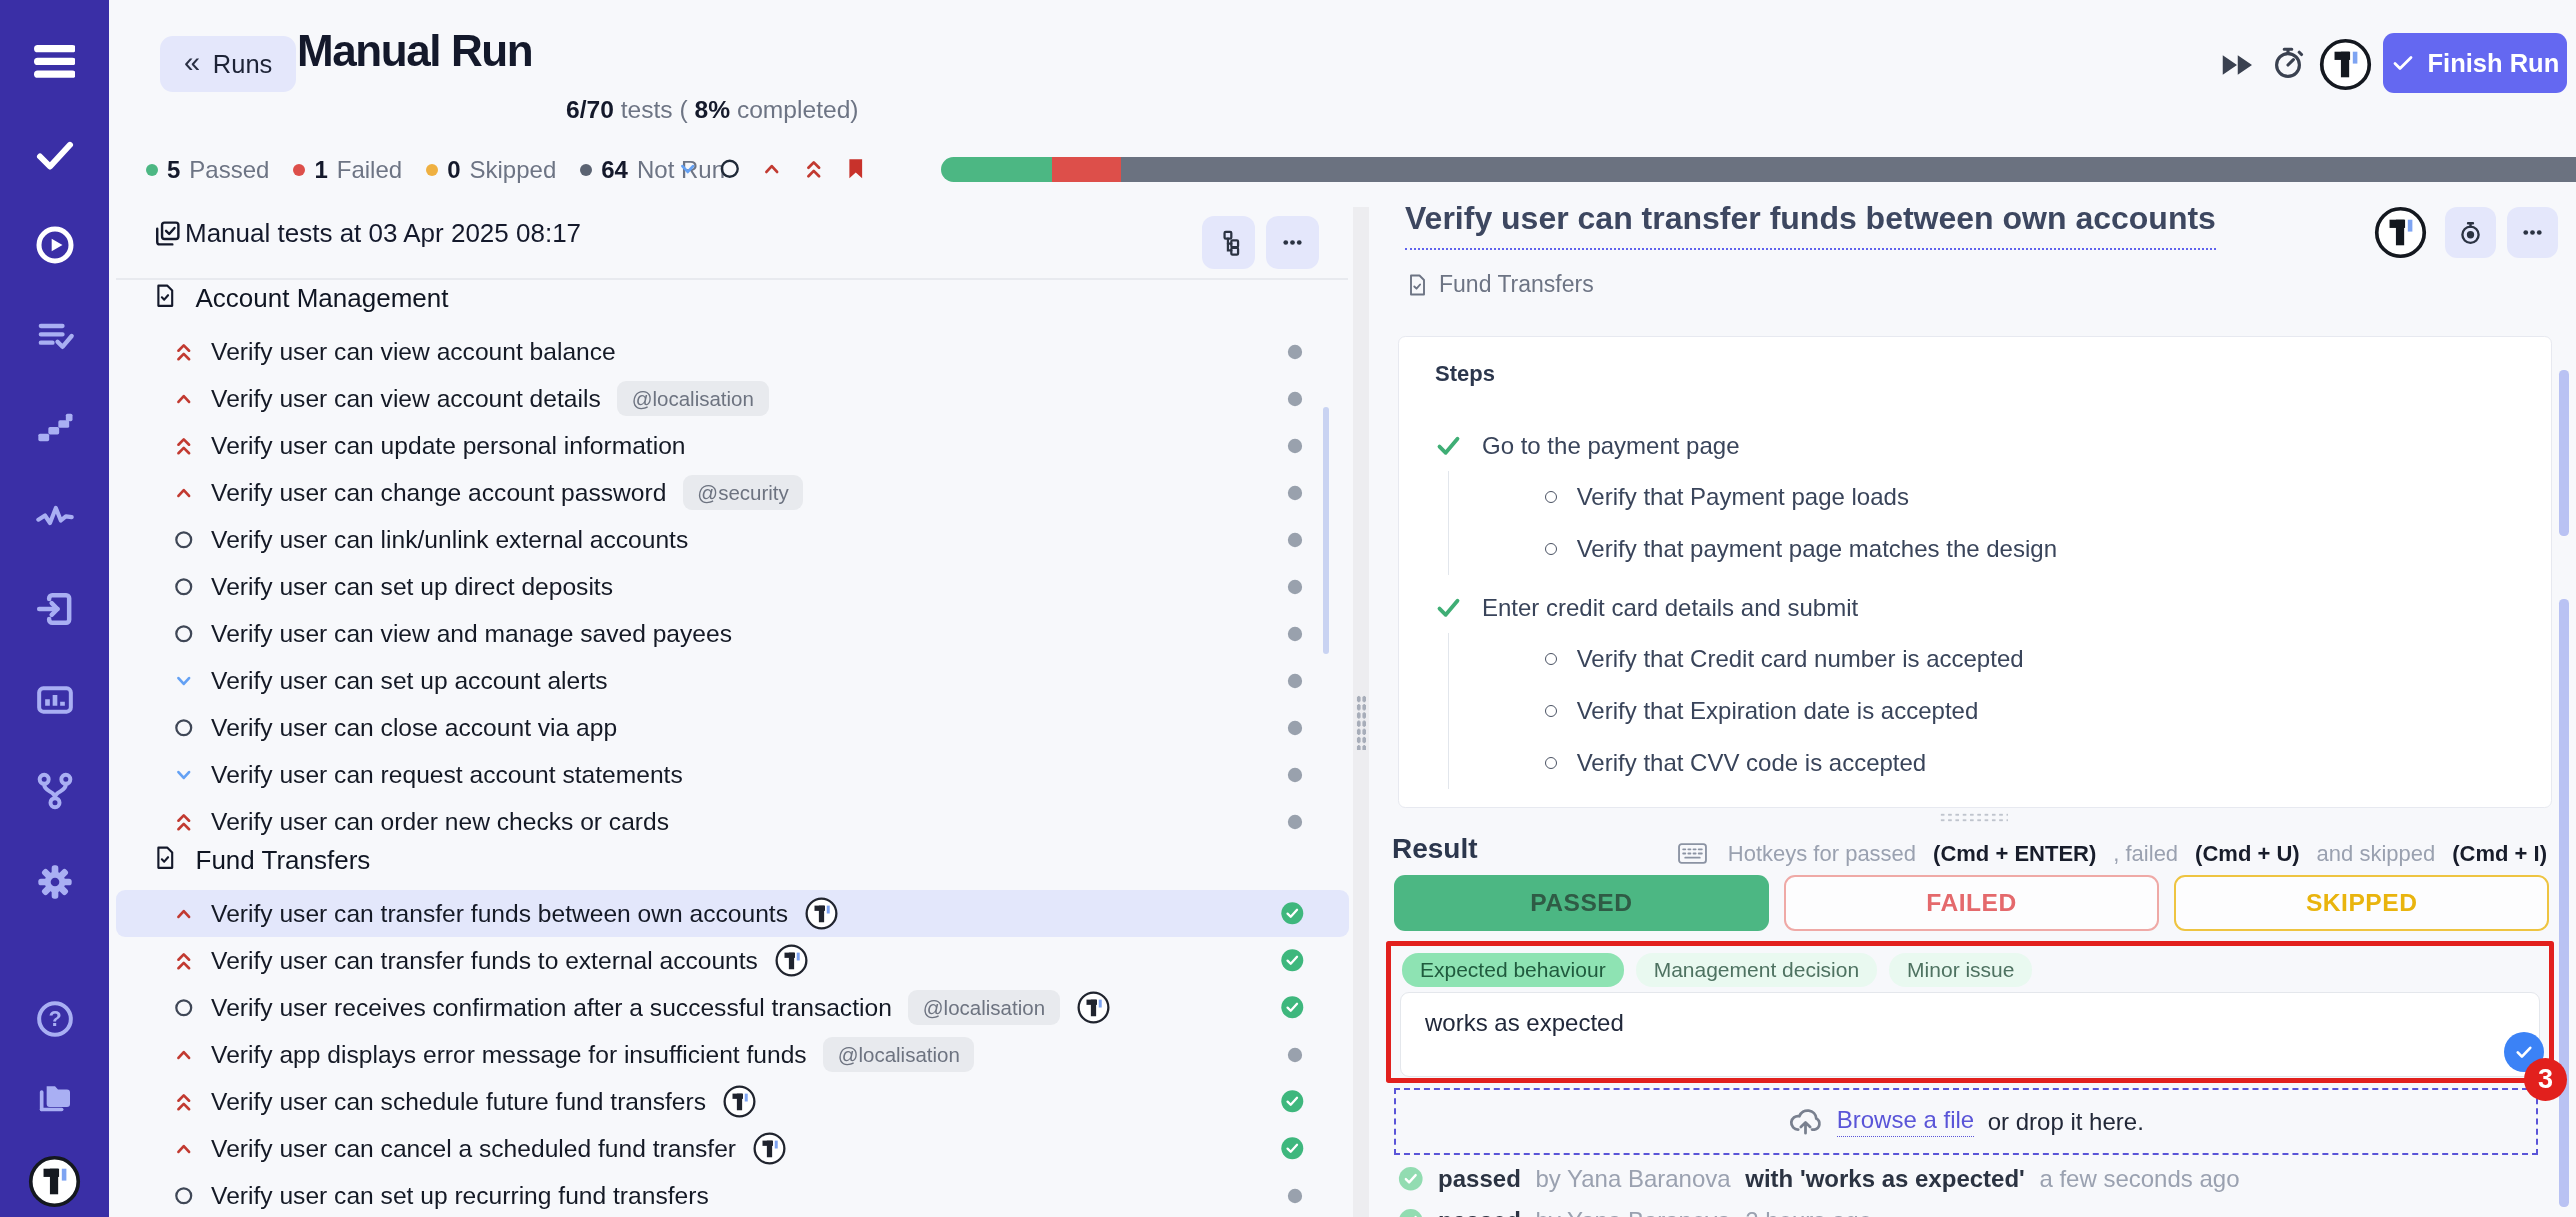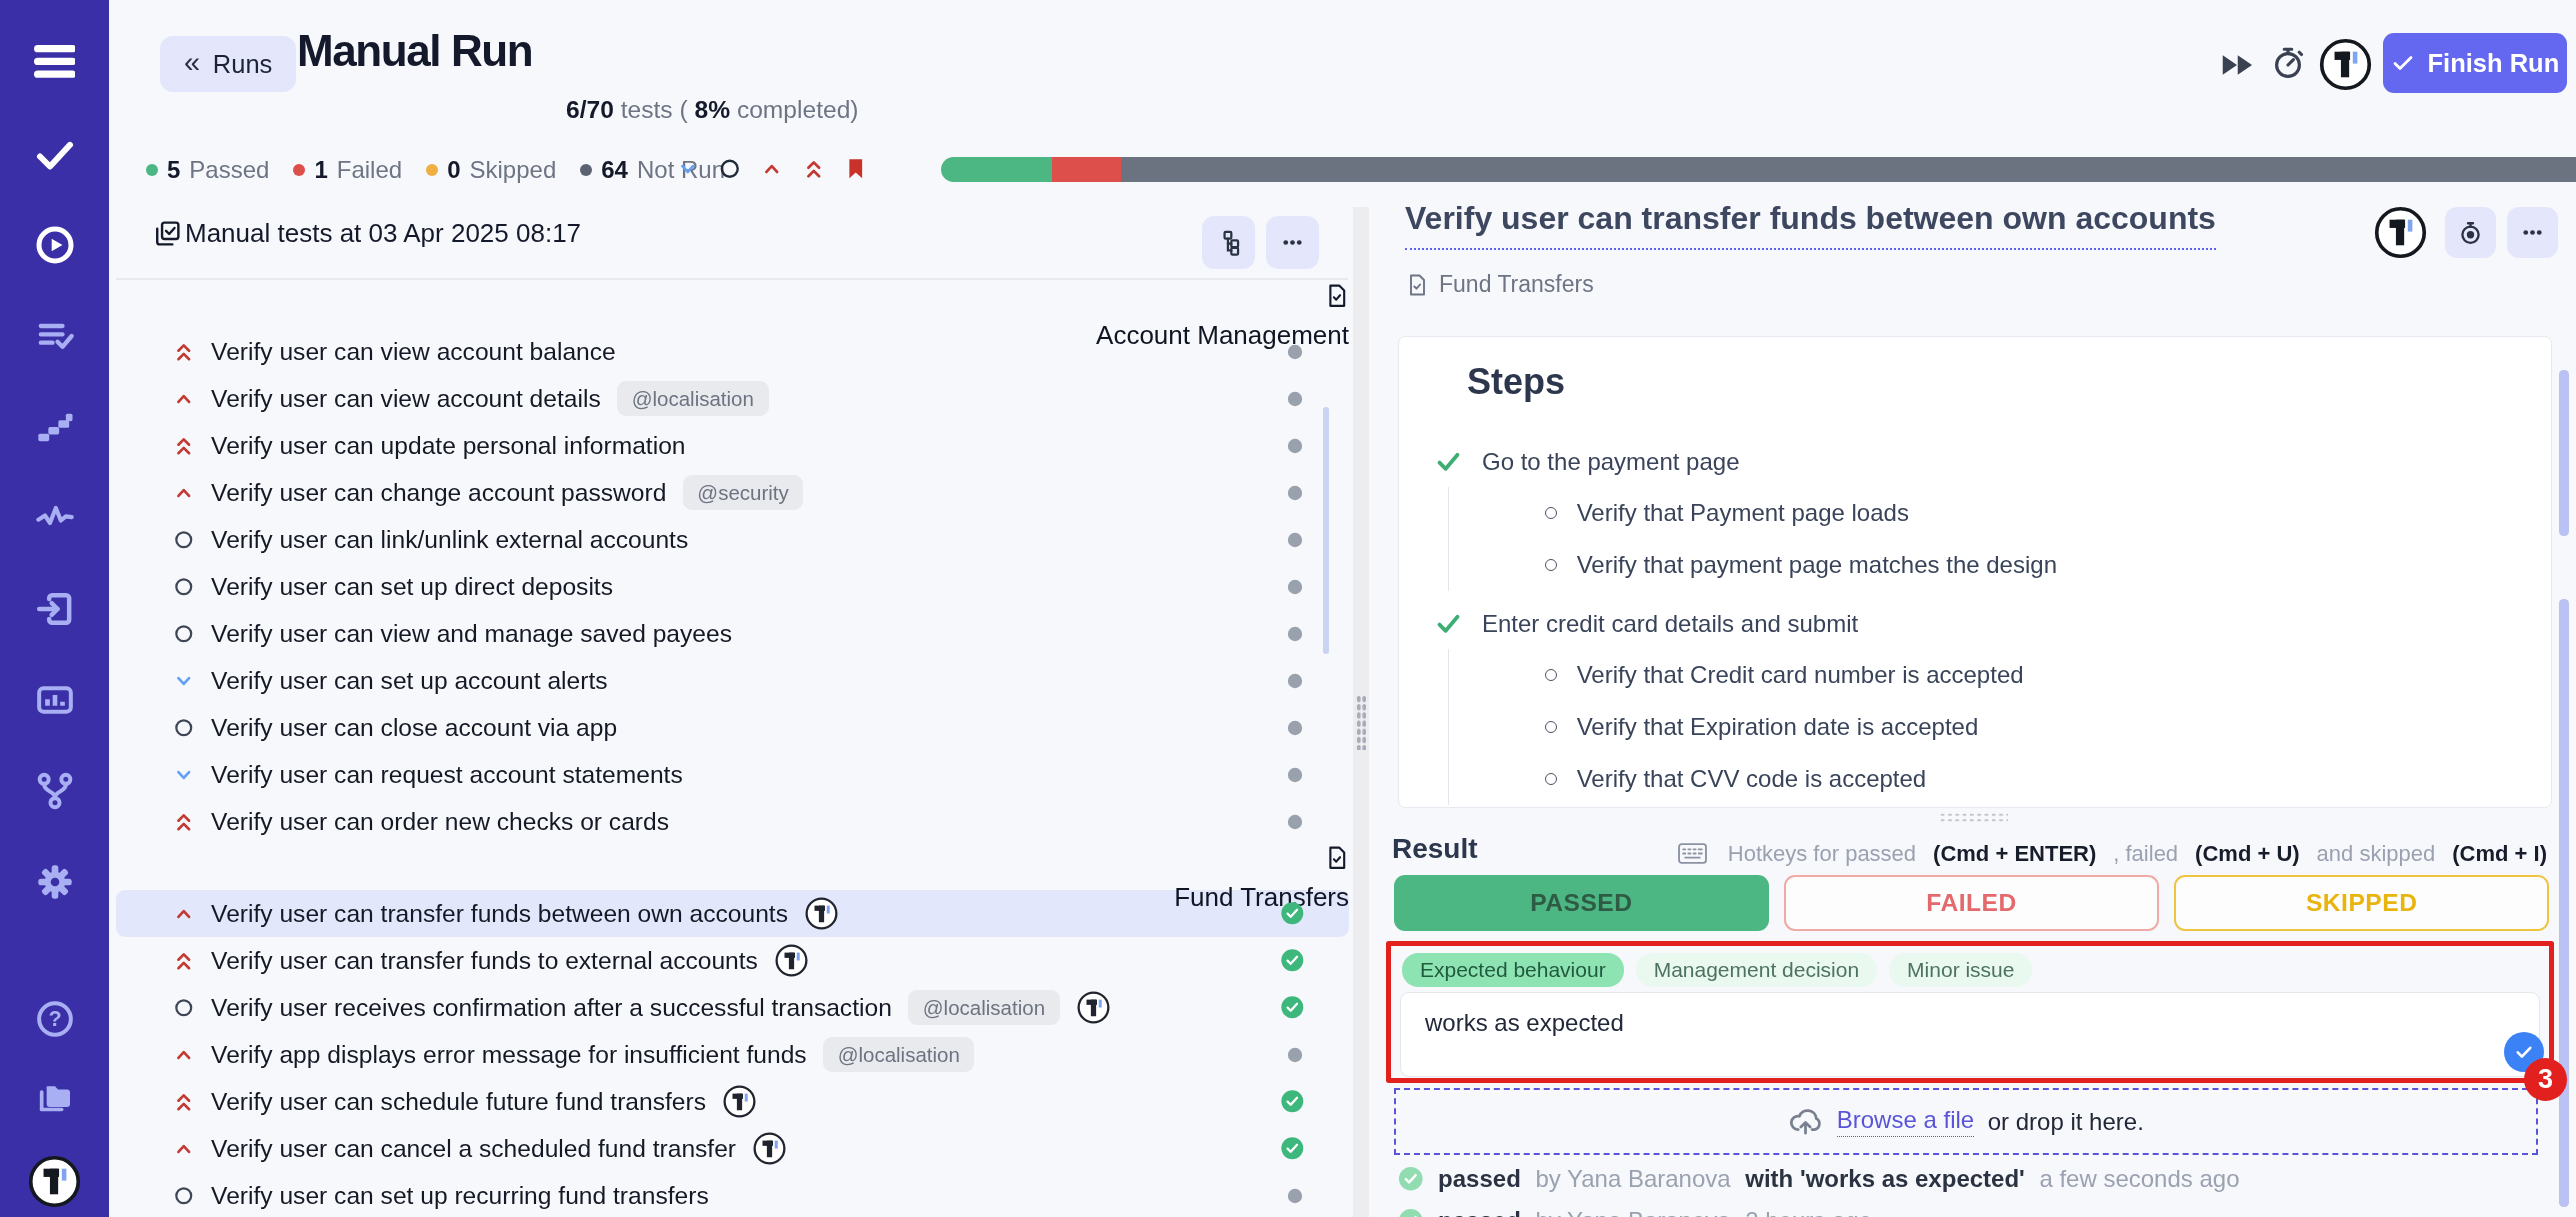--- a/index.html
+++ b/index.html
@@ -55,22 +55,22 @@
 
   
   .run-header { position:absolute; left:153px; top:218px; display:flex; align-items:center; gap:3px;
     font-size:26px; color:#14192b; }
   .tool-btn { position:absolute; top:216px; width:53px; height:53px; background:var(--lav);
     border-radius:12px; display:flex; align-items:center; justify-content:center; cursor:pointer; color:#2b3342;}
   .tool-tree { left:1202px; } .tool-more { left:1266px; }
   .list-divider { position:absolute; left:116px; top:278px; width:1232px; height:1.8px; background:#e8eaef; }
 
   .test-list { position:absolute; left:116px; top:283px; width:1233px; }
-  .section-row { height:45px; display:flex; align-items:flex-end; gap:11px; padding-left:36px;
-    font-size:26px; color:#0f1522;flex-direction:column; }
+  .section-row { height:45px; display:flex; align-items:flex-start; gap:18px; padding-left:36px;
+    font-size:26px; color:#0f1522; }
   .test-row { height:47px; display:flex; align-items:center; padding:0 44px 0 55px;
     border-radius:9px; cursor:pointer; }
   .test-row.sel { background:var(--sel); }
   .t-marker { width:25.5px; height:25.5px; margin-right:14.6px; flex:0 0 auto; }
   .t-title { font-size:24.6px; color:#141925; white-space:nowrap; }
   .t-tag { margin-left:16.4px; background:#e8eaee; color:#6d7380; font-size:20.5px;
     padding:5.5px 14.6px; border-radius:9px; white-space:nowrap; }
   .t-logo { width:35px; height:35px; margin-left:16.4px; }
   .t-status { margin-left:auto; }
   .lscroll { position:absolute; left:1323px; top:407px; width:6.4px; height:247px; background:#c9d3f2; border-radius:3.6px; }
@@ -86,21 +86,21 @@
     color:#3d4760; padding-bottom:11px; border-bottom:2.7px dotted #6063ee; max-width:1001px; white-space:nowrap;}
   .d-logo { position:absolute; left:2374px; top:206px; width:53px; height:53px; cursor:pointer;}
   .d-btn { position:absolute; top:207px; width:51px; height:51px; background:var(--lav);
     border-radius:12px; display:flex; align-items:center; justify-content:center; color:#2b3342; cursor:pointer;}
   .d-timer { left:2445px; } .d-more { left:2507px; }
   .breadcrumb { position:absolute; left:1405px; top:271px; display:flex; align-items:center; gap:10px;
     font-size:23px; color:#6d7484; }
 
   .steps-card { position:absolute; left:1398px; top:336px; width:1154px; height:472px;
     background:#fff; border:1.8px solid #e7e9f0; border-radius:7.3px; padding:24px 36px 0 36px; overflow:hidden;}
-  .steps-h { font-size:36px; font-weight:700; color:#2c374d; margin-bottom:33px;margin-left:32px; }
+  .steps-h { font-size:22px; font-weight:700; color:#2c374d; margin-bottom:33px; }
   .step-row { height:51px; display:flex; align-items:center; gap:20px; font-size:24px; color:#39445a; }
   .step-group + .step-group { margin-top:7.3px; }
   .subs { margin-left:12.7px; border-left:1.8px solid #e2e6ec;padding-left:36px; }
   .sub-row { height:52px; display:flex; align-items:center; gap:20px; padding-left:60px;
     font-size:24px; color:#39445a; }
   .sub-dot { width:12px; height:12px; border:1.8px solid #4a5263; border-radius:50%; flex:0 0 auto;}
   .steps-scroll { position:absolute; left:2559px; top:370px; width:10px; height:166px; background:#b9c2f3; border-radius:4.5px; cursor:grab;}
   .main-scroll  { position:absolute; left:2559px; top:599px; width:10px; height:608px; background:#b9c2f3; border-radius:4.5px; cursor:grab;}
 
   .resize-dots { position:absolute; left:1939px; top:812px; width:69px; height:10px;

